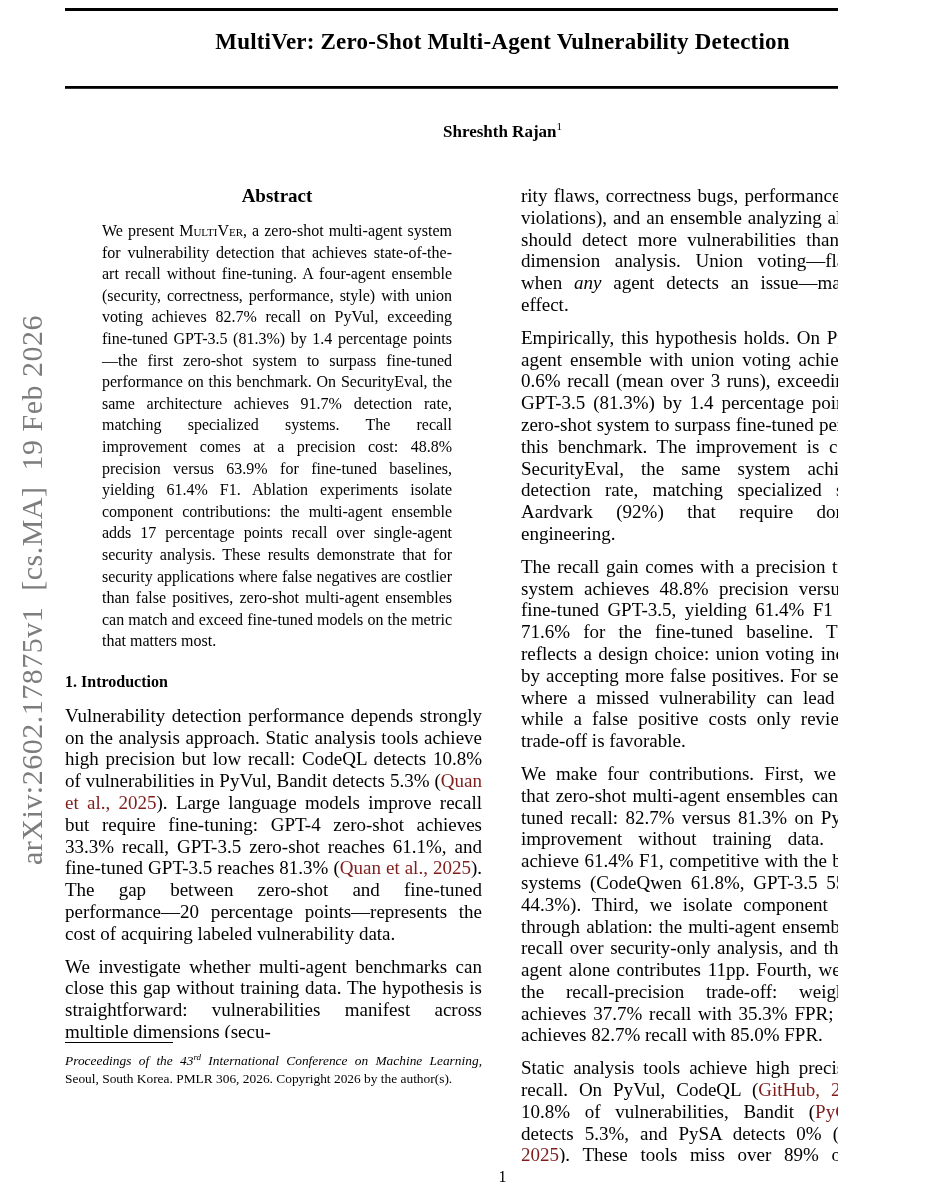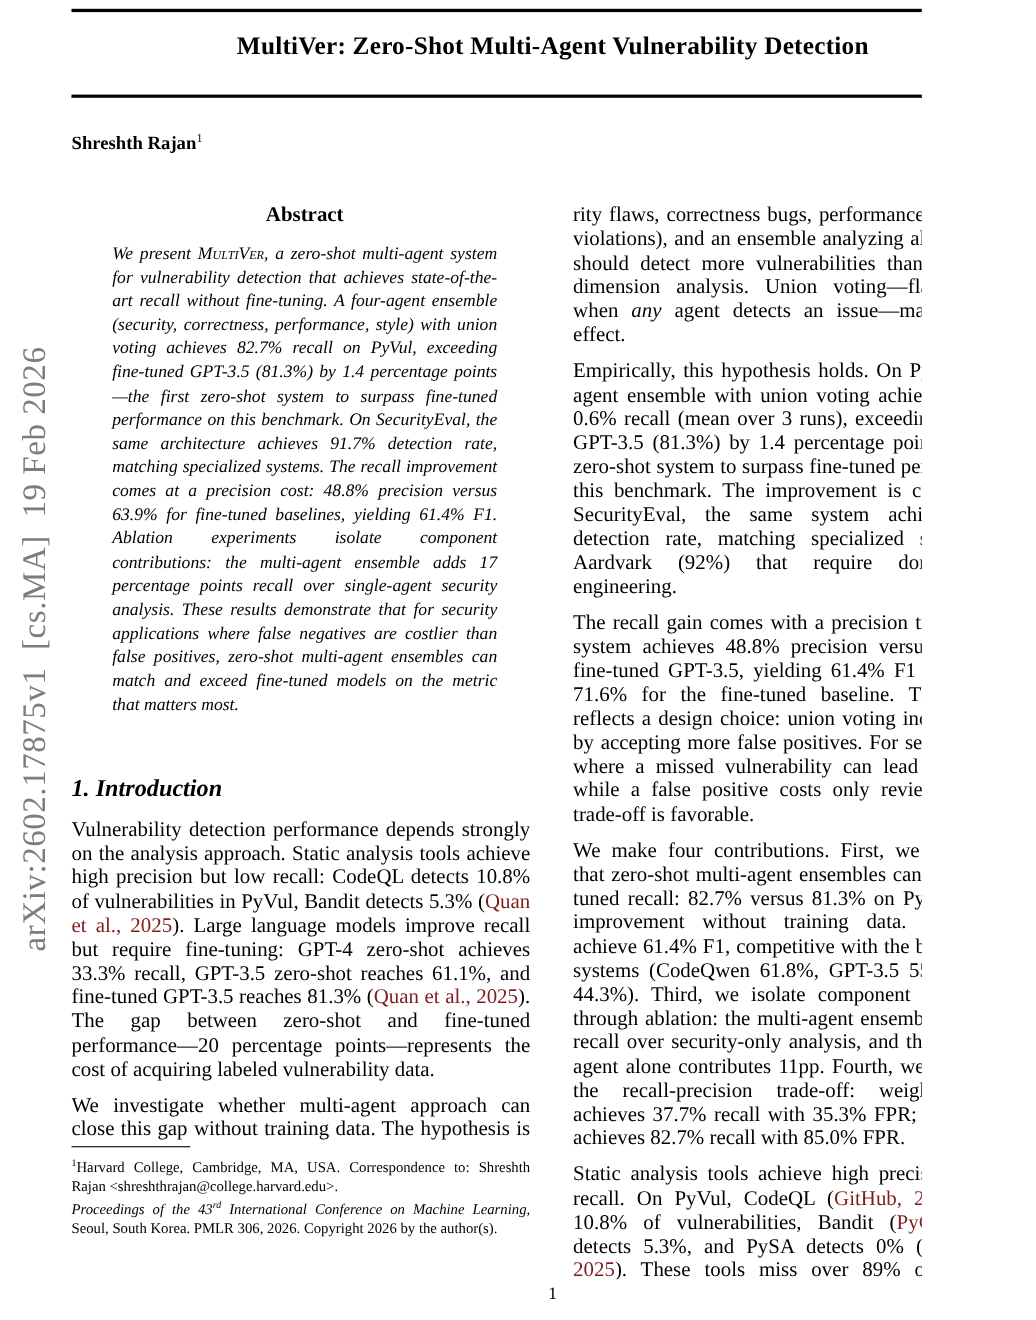--- a/index.html
+++ b/index.html
@@ -26,21 +26,21 @@
     position: absolute;
     top: 29px; left: 65px; width: 875px;
     text-align: center;
     font-size: 23px;
     font-weight: bold;
     letter-spacing: 0.2px;
   }
   #author-line {
     position: absolute;
     top: 120px; left: 65px; width: 875px;
-    text-align: left;
+    text-align: center;
     font-size: 17px;
     font-weight: bold;
   }
   #author-line sup { font-size: 11px; font-weight: normal; }
   #watermark {
     position: absolute;
     left: 32px; top: 590px;
     transform: translate(-50%, -50%) rotate(-90deg);
     transform-origin: center center;
     font-size: 30px;
@@ -63,27 +63,25 @@
     font-size: 19px;
     font-weight: bold;
     margin: 0 30px 13px 37px;
   }
   .abstract-body {
     margin: 0 30px 0 37px;
     font-size: 16px;
     line-height: 21.6px;
     text-align: justify;
     hyphens: auto;
-    font-style: italic;
   }
   .sec-heading {
-    font-size: 22px;
+    font-size: 16px;
     font-weight: bold;
-    margin: 52px 0 14px 0;
-    font-style: italic;
+    margin: 21px 0 14px 0;
   }
   #col-right .sec-heading { margin-top: 26px; }
   p.body {
     font-size: 19px;
     line-height: 21.8px;
     text-align: justify;
     margin: 0 0 11px 0;
     hyphens: auto;
   }
   #footnote-block {
@@ -133,26 +131,25 @@
     <span>Shreshth Rajan</span><sup>1</sup>
   </div>
 
   <div id="watermark">arXiv:2602.17875v1  [cs.MA]  19 Feb 2026</div>
 
   <div id="col-left">
     <div class="abstract-heading">Abstract</div>
     <p class="abstract-body"><span>We present </span><span class="sc">MultiVer</span><span>, a zero-shot multi-agent system for vulnerability detection that achieves state-of-the-art recall without fine-tuning. A four-agent ensemble (security, correctness, performance, style) with union voting achieves 82.7% recall on PyVul, exceeding fine-tuned GPT-3.5 (81.3%) by 1.4 percentage points—the first zero-shot system to surpass fine-tuned performance on this benchmark. On SecurityEval, the same architecture achieves 91.7% detection rate, matching specialized systems. The recall improvement comes at a precision cost: 48.8% precision versus 63.9% for fine-tuned baselines, yielding 61.4% F1. Ablation experiments isolate component contributions: the multi-agent ensemble adds 17 percentage points recall over single-agent security analysis. These results demonstrate that for security applications where false negatives are costlier than false positives, zero-shot multi-agent ensembles can match and exceed fine-tuned models on the metric that matters most.</span></p>
     <div class="sec-heading">1. Introduction</div>
     <p class="body"><span>Vulnerability detection performance depends strongly on the analysis approach. Static analysis tools achieve high precision but low recall: CodeQL detects 10.8% of vulnerabilities in PyVul, Bandit detects 5.3% (</span><span class="cite">Quan et al., 2025</span><span>). Large language models improve recall but require fine-tuning: GPT-4 zero-shot achieves 33.3% recall, GPT-3.5 zero-shot reaches 61.1%, and fine-tuned GPT-3.5 reaches 81.3% (</span><span class="cite">Quan et al., 2025</span><span>). The gap between zero-shot and fine-tuned performance—20 percentage points—represents the cost of acquiring labeled vulnerability data.</span></p>
-    <p class="body"><span>We investigate whether multi-agent approach can close this gap without training data. The hypothesis is straightforward: vulnerabilities manifest across multiple dimensions (secu-</span></p>
+    <p class="body"><span>We investigate whether multi-agent benchmarks can close this gap without training data. The hypothesis is straightforward: vulnerabilities manifest across multiple dimensions (secu-</span></p>
   </div>
 
   <div id="footnote-block">
     <div id="footnote-rule"></div>
-    <p class="footnote-text"><span class="fsup">1</span><span>Harvard College, Cambridge, MA, USA. Correspondence to: Shreshth Rajan &lt;shreshthrajan@college.harvard.edu&gt;.</span></p>
     <p class="footnote-text proceedings"><span class="it">Proceedings of the 43</span><span class="itsup">rd</span><span class="it"> International Conference on Machine Learning,</span><span> Seoul, South Korea. PMLR 306, 2026. Copyright 2026 by the author(s).</span></p>
   </div>
 
   <div id="col-right">
     <p class="body"><span>rity flaws, correctness bugs, performance issues, style violations), and an ensemble analyzing all dimensions should detect more vulnerabilities than any single-dimension analysis. Union voting—flagging code when </span><span class="it">any</span><span> agent detects an issue—maximizes this effect.</span></p>
     <p class="body"><span>Empirically, this hypothesis holds. On PyVul, a four-agent ensemble with union voting achieves 82.7% ± 0.6% recall (mean over 3 runs), exceeding fine-tuned GPT-3.5 (81.3%) by 1.4 percentage points—the first zero-shot system to surpass fine-tuned performance on this benchmark. The improvement is consistent: on SecurityEval, the same system achieves 91.7% detection rate, matching specialized systems like Aardvark (92%) that require domain-specific engineering.</span></p>
     <p class="body"><span>The recall gain comes with a precision trade-off. Our system achieves 48.8% precision versus 63.9% for fine-tuned GPT-3.5, yielding 61.4% F1 compared to 71.6% for the fine-tuned baseline. This trade-off reflects a design choice: union voting increases recall by accepting more false positives. For security audits, where a missed vulnerability can lead to a breach while a false positive costs only review time, this trade-off is favorable.</span></p>
     <p class="body"><span>We make four contributions. First, we demonstrate that zero-shot multi-agent ensembles can exceed fine-tuned recall: 82.7% versus 81.3% on PyVul, a 1.4pp improvement without training data. Second, we achieve 61.4% F1, competitive with the best zero-shot systems (CodeQwen 61.8%, GPT-3.5 55.5%, GPT-4 44.3%). Third, we isolate component contributions through ablation: the multi-agent ensemble adds 17pp recall over security-only analysis, and the correctness agent alone contributes 11pp. Fourth, we characterize the recall-precision trade-off: weighted voting achieves 37.7% recall with 35.3% FPR; union voting achieves 82.7% recall with 85.0% FPR.</span></p>
     <p class="body"><span>Static analysis tools achieve high precision but low recall. On PyVul, CodeQL (</span><span class="cite">GitHub, 2024</span><span>) detects 10.8% of vulnerabilities, Bandit (</span><span class="cite">PyCQA, 2024</span><span>) detects 5.3%, and PySA detects 0% (</span><span class="cite">Quan et al., 2025</span><span>). These tools miss over 89% of real-world vulnerabilities.</span></p>
     <p class="body"><span>Performance on synthetic improvement overestimates real-</span></p>

